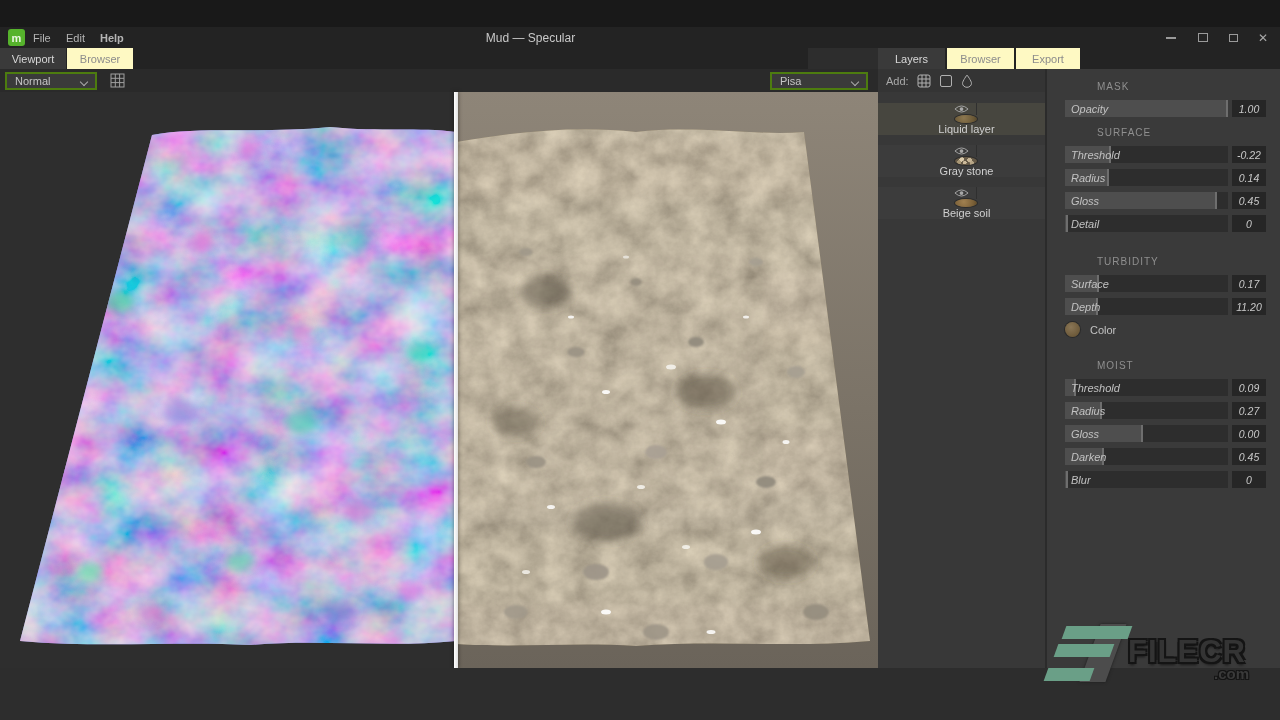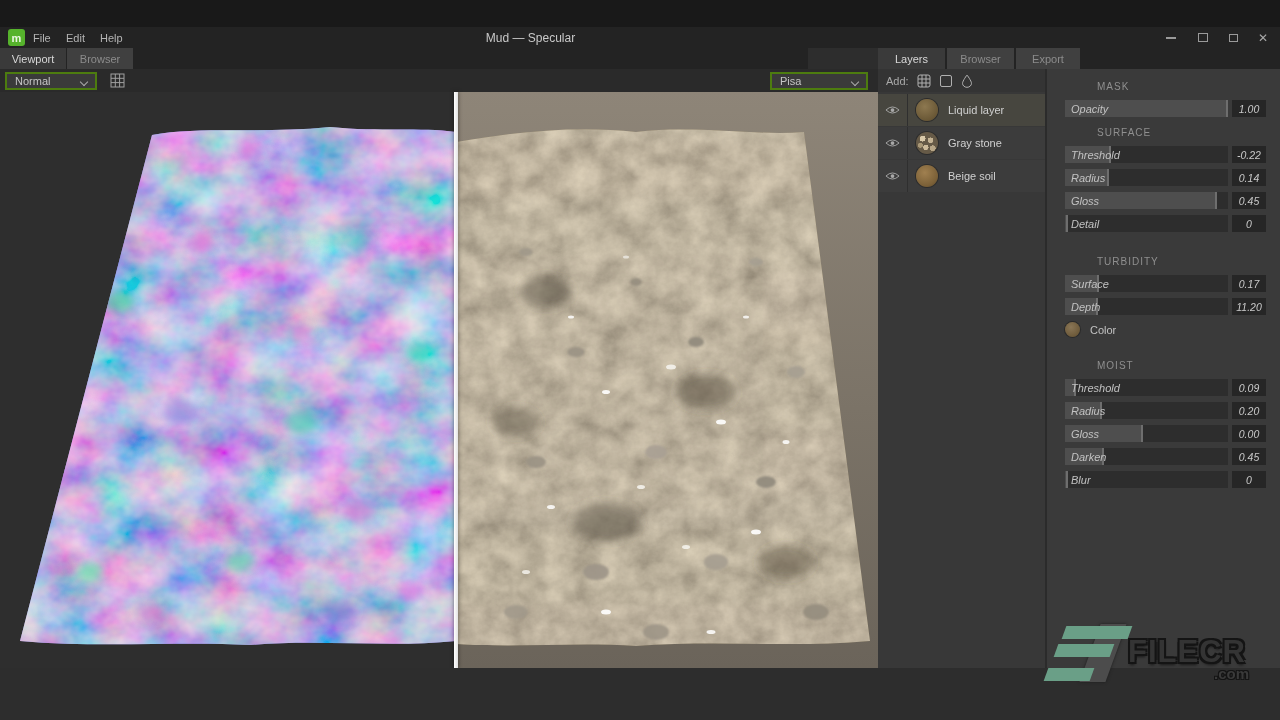--- a/index.html
+++ b/index.html
@@ -8,34 +8,34 @@
   .abs { position:absolute; }
 
   
   #top-strip   { left:0; top:0; width:1280px; height:27px; background:#191919; }
   #titlebar    { left:0; top:27px; width:1280px; height:21px; background:#232323; }
   #app-logo    { left:8px; top:2px; width:17px; height:17px; background:#56b32c;
                  border-radius:3px; color:#eaf7e2; font-size:11px; font-weight:bold;
                  display:flex; align-items:center; justify-content:center; }
   .menu-item   { top:0; height:21px; display:flex; align-items:center;
                  color:#b4b4b4; font-size:11px; padding:0 8px; }
-  #menu-file { left:25px; } #menu-edit { left:58px; } #menu-help { left:92px; }
+  #menu-file { left:25px; } #menu-edit { left:58px; } #menu-help { left:92px;font-weight:bold; }
   #window-title{ left:0; top:0; width:1061px; height:21px; display:flex; align-items:center;
                  justify-content:center; color:#c9c9c9; font-size:12px; pointer-events:none; }
   .win-btn     { top:0; height:21px; width:26px; display:flex; align-items:center; justify-content:center; }
   #btn-min  { left:1158px; } #btn-max  { left:1190px; } #btn-restore { left:1220px; } #btn-close { left:1250px; }
   #btn-min span      { width:10px; height:0; border-top:2px solid #9a9a9a; display:block; }
   #btn-max span      { width:10px; height:9px; border:1px solid #9a9a9a; display:block; }
   #btn-restore span  { width:9px;  height:8px; border:1px solid #9a9a9a; display:block; }
   #btn-close span    { color:#a8a8a8; font-size:12px; line-height:12px; }
 
   
   #left-tabbar { left:0; top:48px; width:808px; height:21px; background:#232323; display:flex; }
   .tab { height:21px; display:flex; align-items:center; justify-content:center;
-         font-size:11px; color:#8c8c8c; background:#404040; }
+         font-size:11px; color:#8c8c8c; background:#fef9c3; }
   .tab.active { background:#3a3a3a; color:#d8d8d8; }
   #tab-viewport { width:66px; } #tab-browser { width:66px; margin-left:1px; }
   #toolbar { left:0; top:69px; width:878px; height:23px; background:#2a2a2a; }
   .dropdown { position:absolute; top:3px; height:18px; background:#3a3a3a;
               border:2px solid #4d7c0f; display:flex; align-items:center;
               font-size:11px; color:#c6c6c6; padding:0 8px; }
   #mode-dropdown { left:5px; width:92px; }
   #env-dropdown  { left:770px; width:98px; }
   .chev { position:absolute; right:8px; top:5px; width:6px; height:6px;
           border-right:1px solid #aaa; border-bottom:1px solid #aaa; transform:rotate(45deg); }
@@ -48,22 +48,22 @@
                      background:linear-gradient(90deg,#ffffff,#e2e2e2);
                      box-shadow:0 0 4px rgba(0,0,0,.5); }
 
   
   #right-tabbar { left:878px; top:48px; width:402px; height:21px; background:#232323; display:flex; }
   #tab-layers { width:67px; } #tab-settings { width:67px; margin-left:2px; } #tab-export { width:64px; margin-left:2px; }
   #layers-col { left:878px; top:69px; width:167px; height:599px; background:#383838; }
   #add-row { left:0; top:0; width:167px; height:23px; background:#343434;
              display:flex; align-items:center; color:#a9a9a9; font-size:11px; padding-left:8px; }
   .add-icon { margin-left:8px; display:flex; }
-  .layer-row { position:relative; width:167px; height:32px; margin-top:1px; background:#3c3c3c;
-               display:flex; align-items:center; }
+  .layer-row { position:relative; width:167px; height:32px; margin-top:10px; background:#3c3c3c;
+               display:flex; align-items:center;flex-direction:column; }
   .layer-row.selected { background:#47463f; }
   .eye-cell { width:30px; height:32px; display:flex; align-items:center; justify-content:center;
               border-right:1px solid #2f2f2f; }
   .thumb { width:22px; height:22px; border-radius:50%; margin-left:8px; box-shadow:0 0 0 1px #2c2c2c; }
   .thumb-liquid { background:radial-gradient(circle at 40% 35%, #8d7850, #6a5836 70%, #52452a); }
   .thumb-stone  { background:
       radial-gradient(circle at 30% 30%, #d9c9a9 0 13%, rgba(0,0,0,0) 14%),
       radial-gradient(circle at 66% 38%, #c4b394 0 14%, rgba(0,0,0,0) 15%),
       radial-gradient(circle at 45% 70%, #cdbb9b 0 13%, rgba(0,0,0,0) 14%),
       radial-gradient(circle at 76% 74%, #b7a687 0 12%, rgba(0,0,0,0) 13%),
@@ -384,21 +384,21 @@
       <div class="fill" style="width: 7%;"></div>
       <span class="slider-label">Threshold</span>
     </div>
     <div class="value-box">0.09</div>
   </div>
   <div class="slider-row">
     <div class="track">
       <div class="fill" style="width: 23%;"></div>
       <span class="slider-label">Radius</span>
     </div>
-    <div class="value-box">0.20</div>
+    <div class="value-box">0.27</div>
   </div>
   <div class="slider-row">
     <div class="track">
       <div class="fill" style="width: 48%;"></div>
       <span class="slider-label">Gloss</span>
     </div>
     <div class="value-box">0.00</div>
   </div>
   <div class="slider-row">
     <div class="track">

